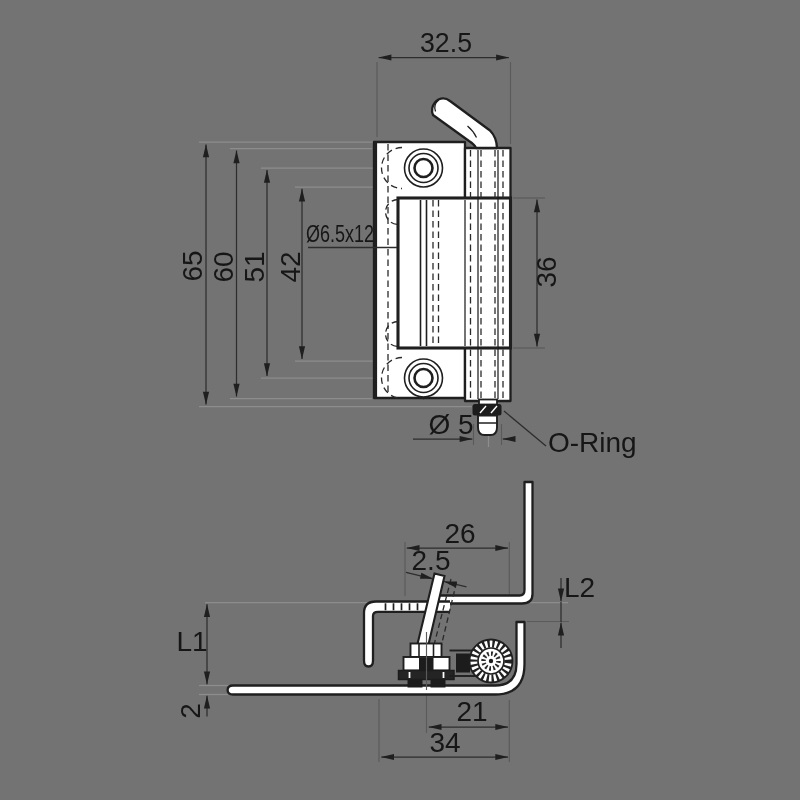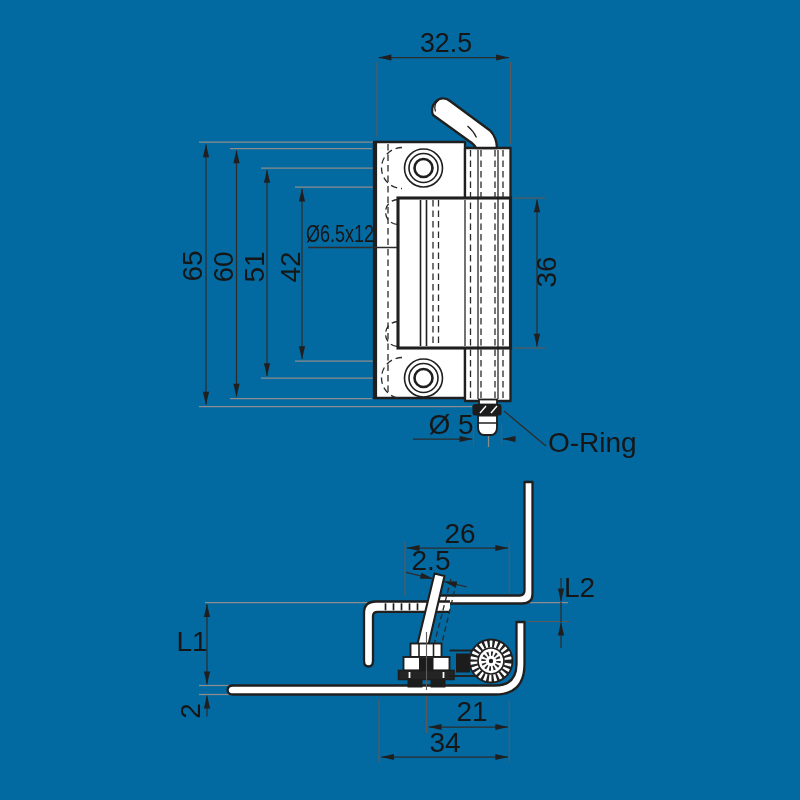--- a/index.html
+++ b/index.html
@@ -1,16 +1,16 @@
 <!DOCTYPE html>
 <html><head>
 <meta charset="utf-8">
 <style>
   html,body{margin:0;padding:0;background:#ffffff;}
-  .page{width:800px;height:800px;background:#0369a1;position:relative;overflow:hidden;}
+  .page{width:800px;height:800px;background:#737373;position:relative;overflow:hidden;}
   svg{display:block;}
   .dim-text{font-family:"Liberation Sans",sans-serif;font-size:28px;fill:#161616;}
   .dim-text-sm{font-family:"Liberation Sans",sans-serif;font-size:24px;fill:#161616;}
   .outline{stroke:#1f1f1f;stroke-width:2.3;fill:#ffffff;stroke-linejoin:round;}
   .outline-thin{stroke:#1f1f1f;stroke-width:1.25;fill:none;}
   .outline-med{stroke:#1f1f1f;stroke-width:1.6;fill:none;}
   .hidden-dash{stroke:#2a2a2a;stroke-width:1.3;fill:none;stroke-dasharray:6.5 4;}
   .ext{stroke:#8d8d8d;stroke-width:1.25;fill:none;}
   .ext-dk{stroke:#5a5a5a;stroke-width:1.15;fill:none;}
   .dimline{stroke:#2d2d2d;stroke-width:1.25;fill:none;}

